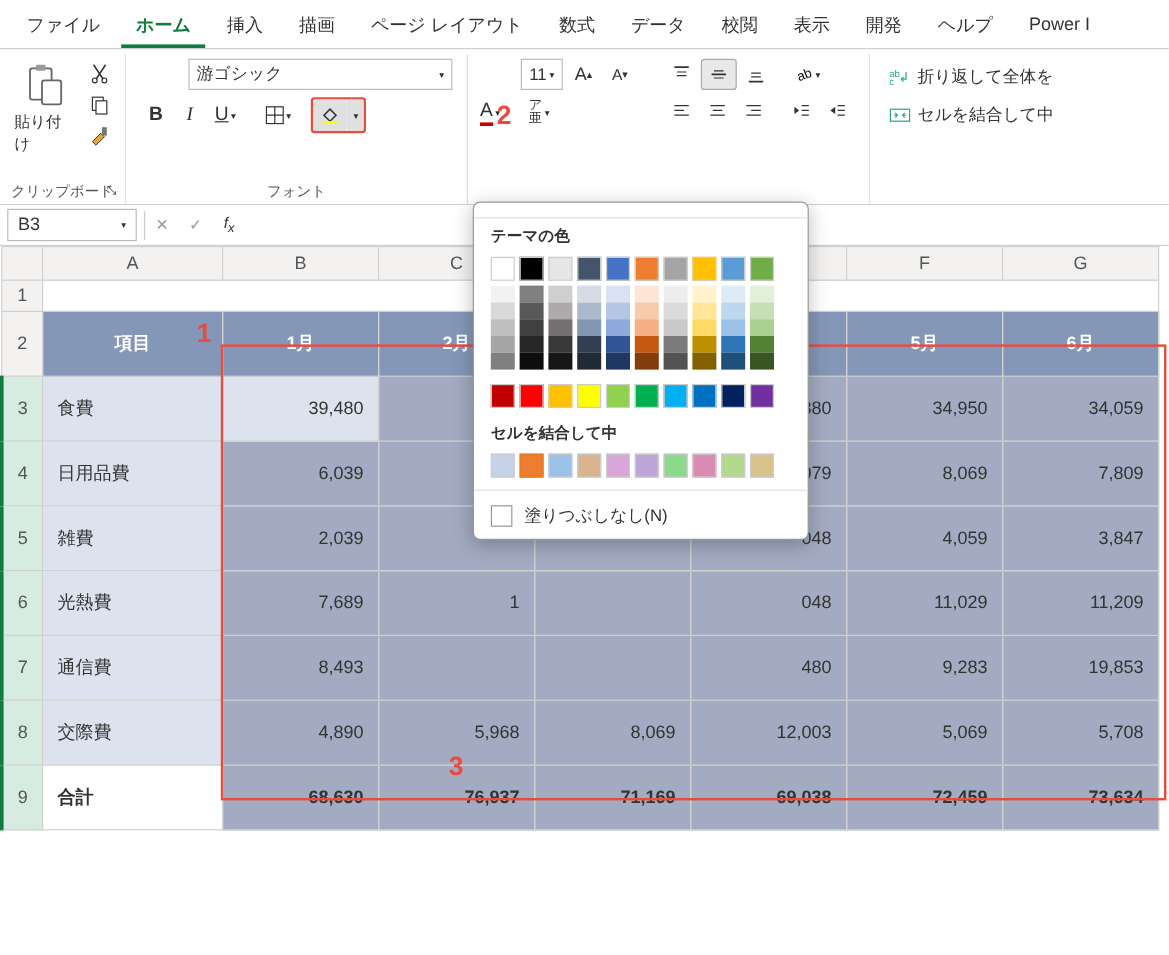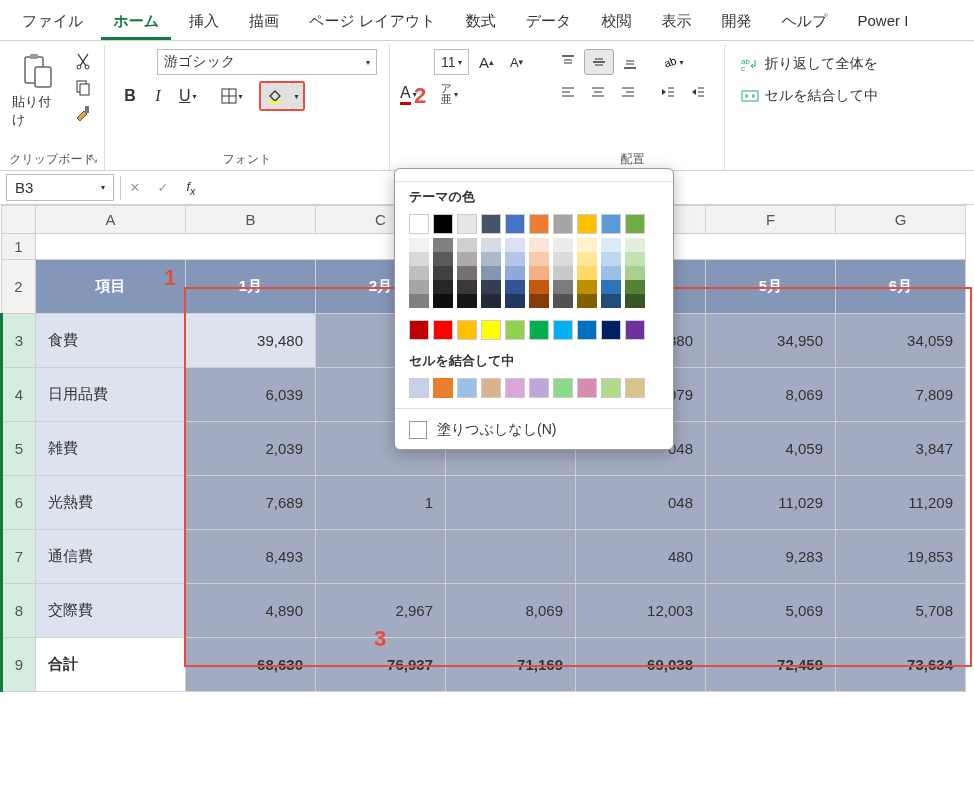--- a/index.html
+++ b/index.html
@@ -257,21 +257,20 @@
         <div class="tool-btn">
             <svg width="16" height="16">
               <path d="M2 8 L6 5 L6 11 Z" fill="#333"></path>
               <line x1="8" y1="4" x2="14" y2="4" stroke="#333"></line>
               <line x1="8" y1="8" x2="14" y2="8" stroke="#333"></line>
               <line x1="8" y1="12" x2="14" y2="12" stroke="#333"></line>
             </svg>
           </div>
       </div>
     </div>
-    <div class="group-label">配置</div>
   </div>
 
   <div class="group" style="border-right:none">
     <div style="display:flex;flex-direction:column;gap:6px;padding:6px 4px">
       <div class="wrap-item">
         <svg width="18" height="16">
             <text x="0" y="8" font-size="8" fill="#2a7">ab</text>
             <text x="0" y="15" font-size="8" fill="#2a7">c</text>
             <path d="M14 4 L14 10 L10 10" stroke="#2a7" fill="none"></path>
             <path d="M10 10 L12 8 M10 10 L12 12" stroke="#2a7"></path>
@@ -380,21 +379,21 @@
     <td class="data-cell"></td>
     <td class="data-cell"></td>
     <td class="data-cell">480</td>
     <td class="data-cell">9,283</td>
     <td class="data-cell">19,853</td>
         </tr>
         <tr class="sel-range">
           <td class="row-head sel">8</td>
     <td class="label-cell">交際費</td>
     <td class="data-cell ">4,890</td>
-    <td class="data-cell">2,967</td>
+    <td class="data-cell">5,968</td>
     <td class="data-cell">8,069</td>
     <td class="data-cell">12,003</td>
     <td class="data-cell">5,069</td>
     <td class="data-cell">5,708</td>
         </tr>
         <tr class="sel-range total-row">
           <td class="row-head sel">9</td>
     <td class="label-cell">合計</td>
     <td class="data-cell ">68,630</td>
     <td class="data-cell">76,937</td>

